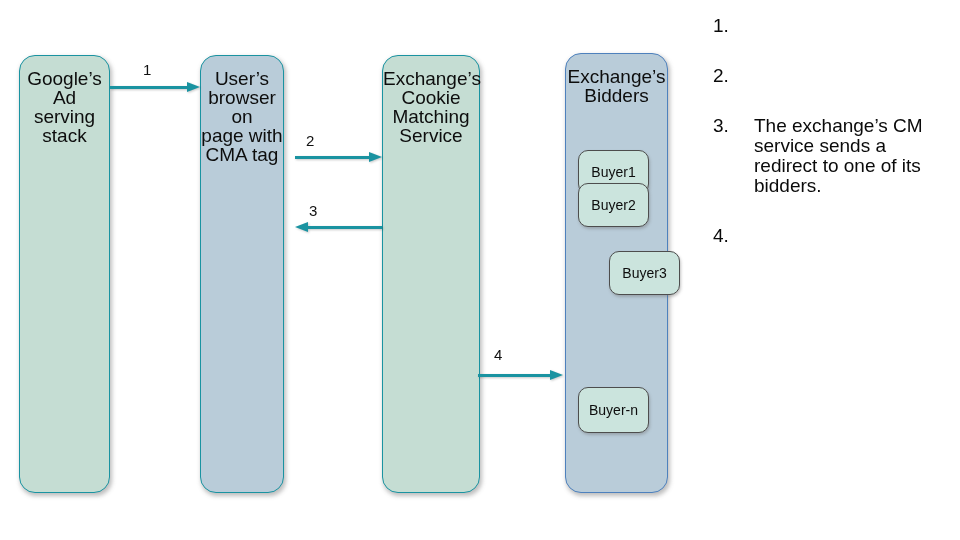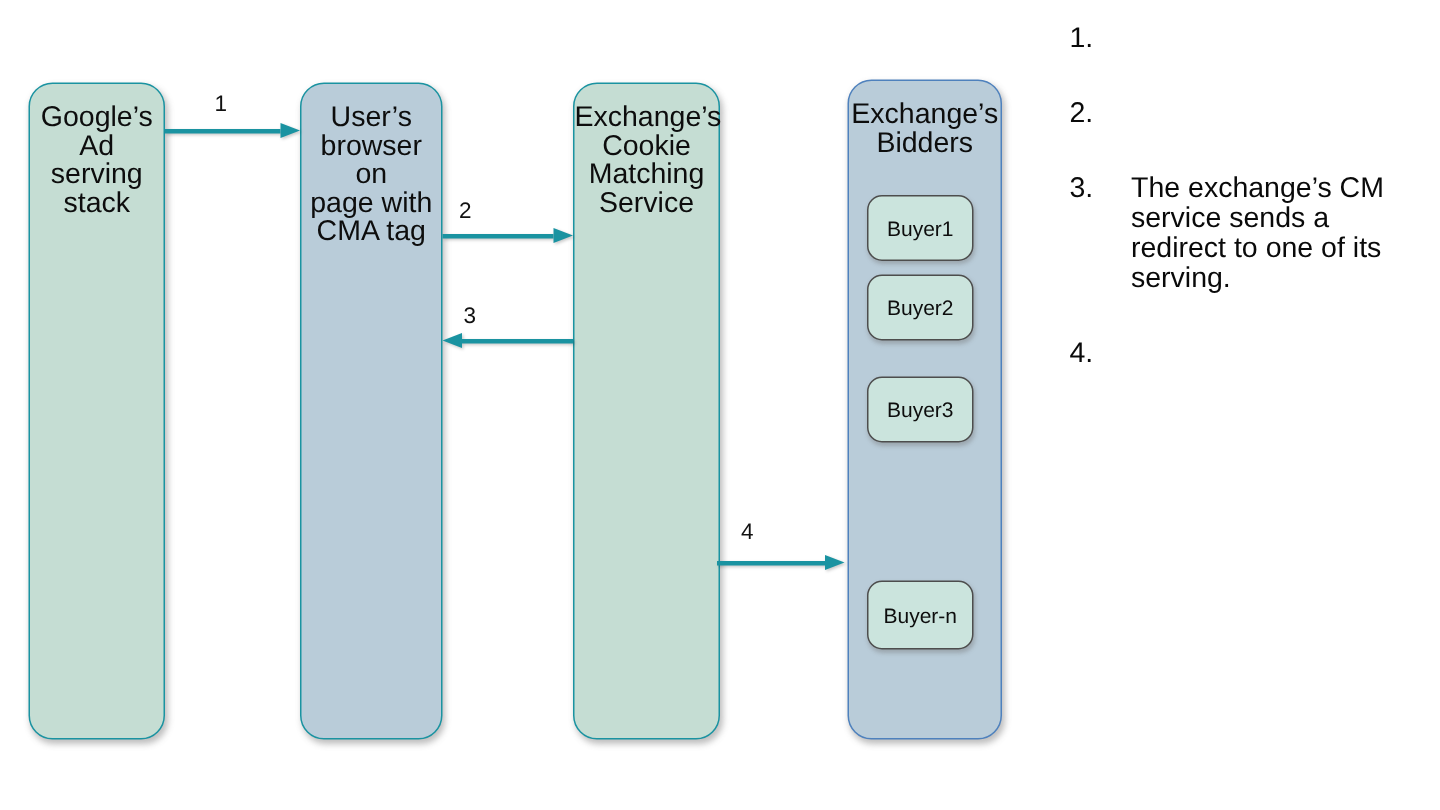--- a/index.html
+++ b/index.html
@@ -110,40 +110,40 @@
 <body>
 
 <div class="stage">
 
   <div class="node green" style="left:19px; top:55px; width:91px; height:438px;">
     <div class="node-title">Google’s
 Ad serving
 stack</div>
   </div>
 
-  <div class="node blue" style="left:200px; top:55px; width:95px; height:438px;">
+  <div class="node blue" style="left:200px; top:55px; width:84px; height:438px;">
     <div class="node-title">User’s
 browser on
 page with
 CMA tag</div>
   </div>
 
   <div class="node green" style="left:382px; top:55px; width:98px; height:438px;">
     <div class="node-title">Exchange’s
 Cookie
 Matching
 Service</div>
   </div>
 
   <div class="node blue bidders" style="left:565px; top:53px; width:103px; height:440px;">
     <div class="node-title">Exchange’s
 Bidders</div>
-    <div class="buyer" style="top:76px;">Buyer1</div>
+    <div class="buyer" style="top:96px;">Buyer1</div>
     <div class="buyer" style="top:129px;">Buyer2</div>
-    <div class="buyer" style="top:197px;">Buyer3</div>
+    <div class="buyer" style="top:197px;margin-left:31px;">Buyer3</div>
     <div class="buyer" style="top:333px; height:46px;text-align:right;">Buyer-n</div>
   </div>
 
   <div class="arrow right" style="left:110px; top:81px; width:90px;">
     <div class="shaft"></div>
     <div class="head"></div>
   </div>
   <div class="arrow-label" style="left:143px; top:62px;">1</div>
 
   <div class="arrow right" style="left:295px; top:151px; width:87px;">
@@ -169,20 +169,20 @@
       <div class="step-num">1.</div>
     </div>
     <div class="step">
       <div class="step-num">2.</div>
     </div>
     <div class="step">
       <div class="step-num">3.</div>
       <div class="step-text">The exchange’s CM
 service sends a
 redirect to one of its
-serving.</div>
+bidders.</div>
     </div>
     <div class="step">
       <div class="step-num">4.</div>
     </div>
   </div>
 
 </div>
 
 </body></html>

